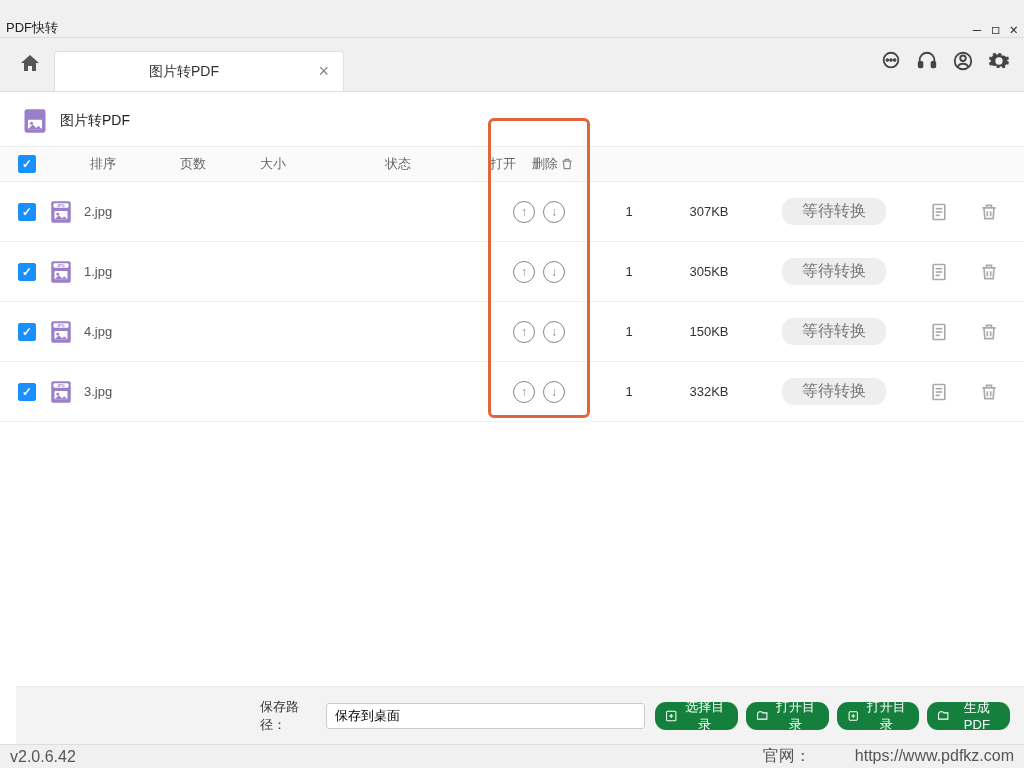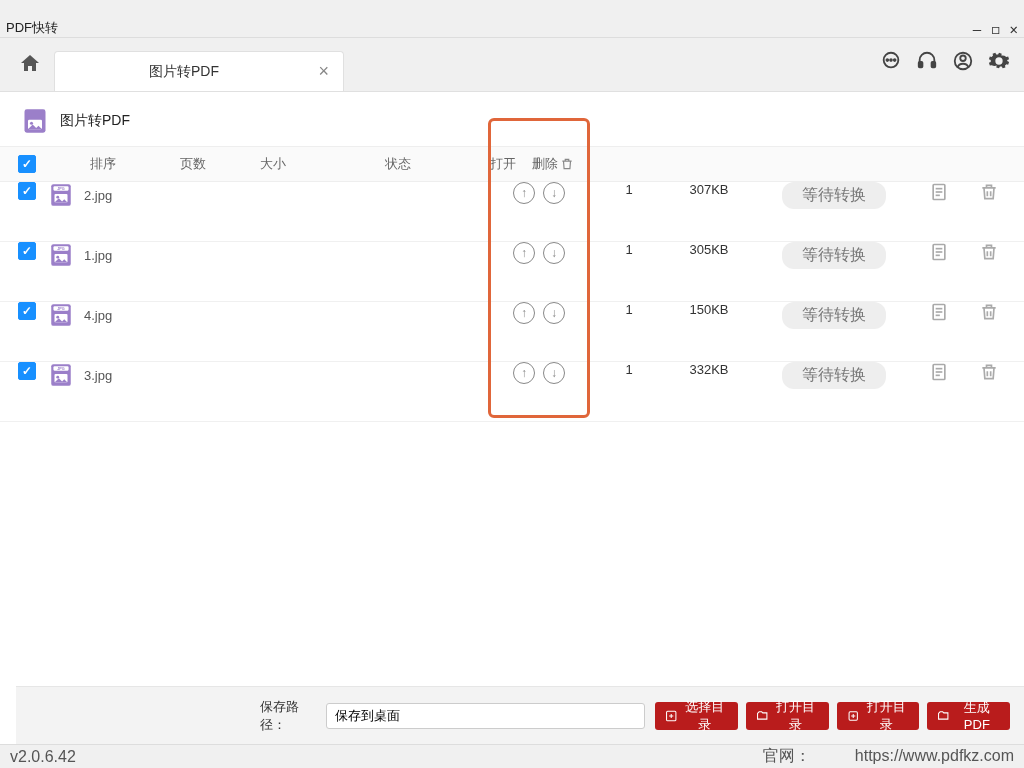--- a/index.html
+++ b/index.html
@@ -25,41 +25,41 @@
 .table-head { display:flex; align-items:center; height:36px; background:#fafafa; border-top:1px solid #eee; border-bottom:1px solid #eee; font-size:13px; color:#666; padding: 0 10px 0 18px; }
 .col-check { width:30px; }
 .col-name { flex: 1; }
 .col-sort { width:110px; text-align:center; }
 .col-pages { width:70px; text-align:center; }
 .col-size { width:90px; text-align:center; }
 .col-status { width:160px; text-align:center; }
 .col-open { width:50px; text-align:center; }
 .col-delete { width:50px; text-align:center; display:flex; align-items:center; justify-content:center; gap:2px; }
 
-.row { display:flex; align-items:flex-start; height:60px; border-bottom:1px solid #f0f0f0; padding: 0 10px 0 18px; }
+.row { display:flex; align-items:center; height:60px; border-bottom:1px solid #f0f0f0; padding: 0 10px 0 18px; }
 .row .file-icon { width:26px; height:26px; margin-right:10px; }
 .row .fname-wrap { display:flex; align-items:center; flex:1; }
 .row .fname { color:#555; }
 .checkbox { width:18px; height:18px; border:1px solid #1890ff; border-radius:2px; background:#1890ff; display:flex; align-items:center; justify-content:center; cursor:pointer; }
 .checkbox::after { content:"✓"; color:#fff; font-size:12px; font-weight:bold; }
 
 .sort-btns { display:flex; gap:8px; justify-content:center; }
 .sort-btn { width:22px; height:22px; border:1.5px solid #888; border-radius:50%; display:flex; align-items:center; justify-content:center; cursor:pointer; color:#888; font-size:12px; }
 
 .status-pill { background:#eeeeee; color:#777; border-radius:12px; padding: 3px 20px; font-size:16px; display:inline-block; }
 .icon-btn { cursor:pointer; color:#999; display:flex; justify-content:center; }
 
 .highlight-sort { position:absolute; border:3px solid #e0663a; border-radius:6px; pointer-events:none; }
 .highlight-gen { position:absolute; border:3px solid #e0663a; border-radius:6px; pointer-events:none; }
 
 .footer-bar { position:absolute; left:0; right:0; bottom:24px; height:58px; background:#f3f3f3; border-top:1px solid #e6e6e6; display:flex; align-items:center; padding: 0 14px; margin-left: 16px; }
 .footer-bar .path-label { color:#333; font-size:13px; margin-left: 230px; }
 .footer-bar input { border:1px solid #ccc; border-radius:3px; height:26px; width:344px; padding:0 8px; margin-left:6px; font-size:13px; }
 .footer-btns { display:flex; gap:8px; margin-left:10px; }
-.fbtn { background:#b91c1c; color:#fff; border:none; border-radius:3px; height:28px; padding:0 10px; font-size:13px; cursor:pointer; display:flex; align-items:center; gap:4px; }
+.fbtn { background:#15803d; color:#fff; border:none; border-radius:11px; height:28px; padding:0 10px; font-size:13px; cursor:pointer; display:flex; align-items:center; gap:4px; }
 
 .statusbar { position:absolute; left:0; right:0; bottom:0; height:24px; background:#f0f0f0; border-top:1px solid #ddd; display:flex; align-items:center; justify-content:space-between; padding:0 10px; font-size:16px; color:#555; }
 .statusbar a { color:#555; text-decoration:none;margin-left:44px; }
 
 .trash-head { width:14px; height:14px; }
 </style>
 </head>
 <body>
 
 <div class="titlebar">

